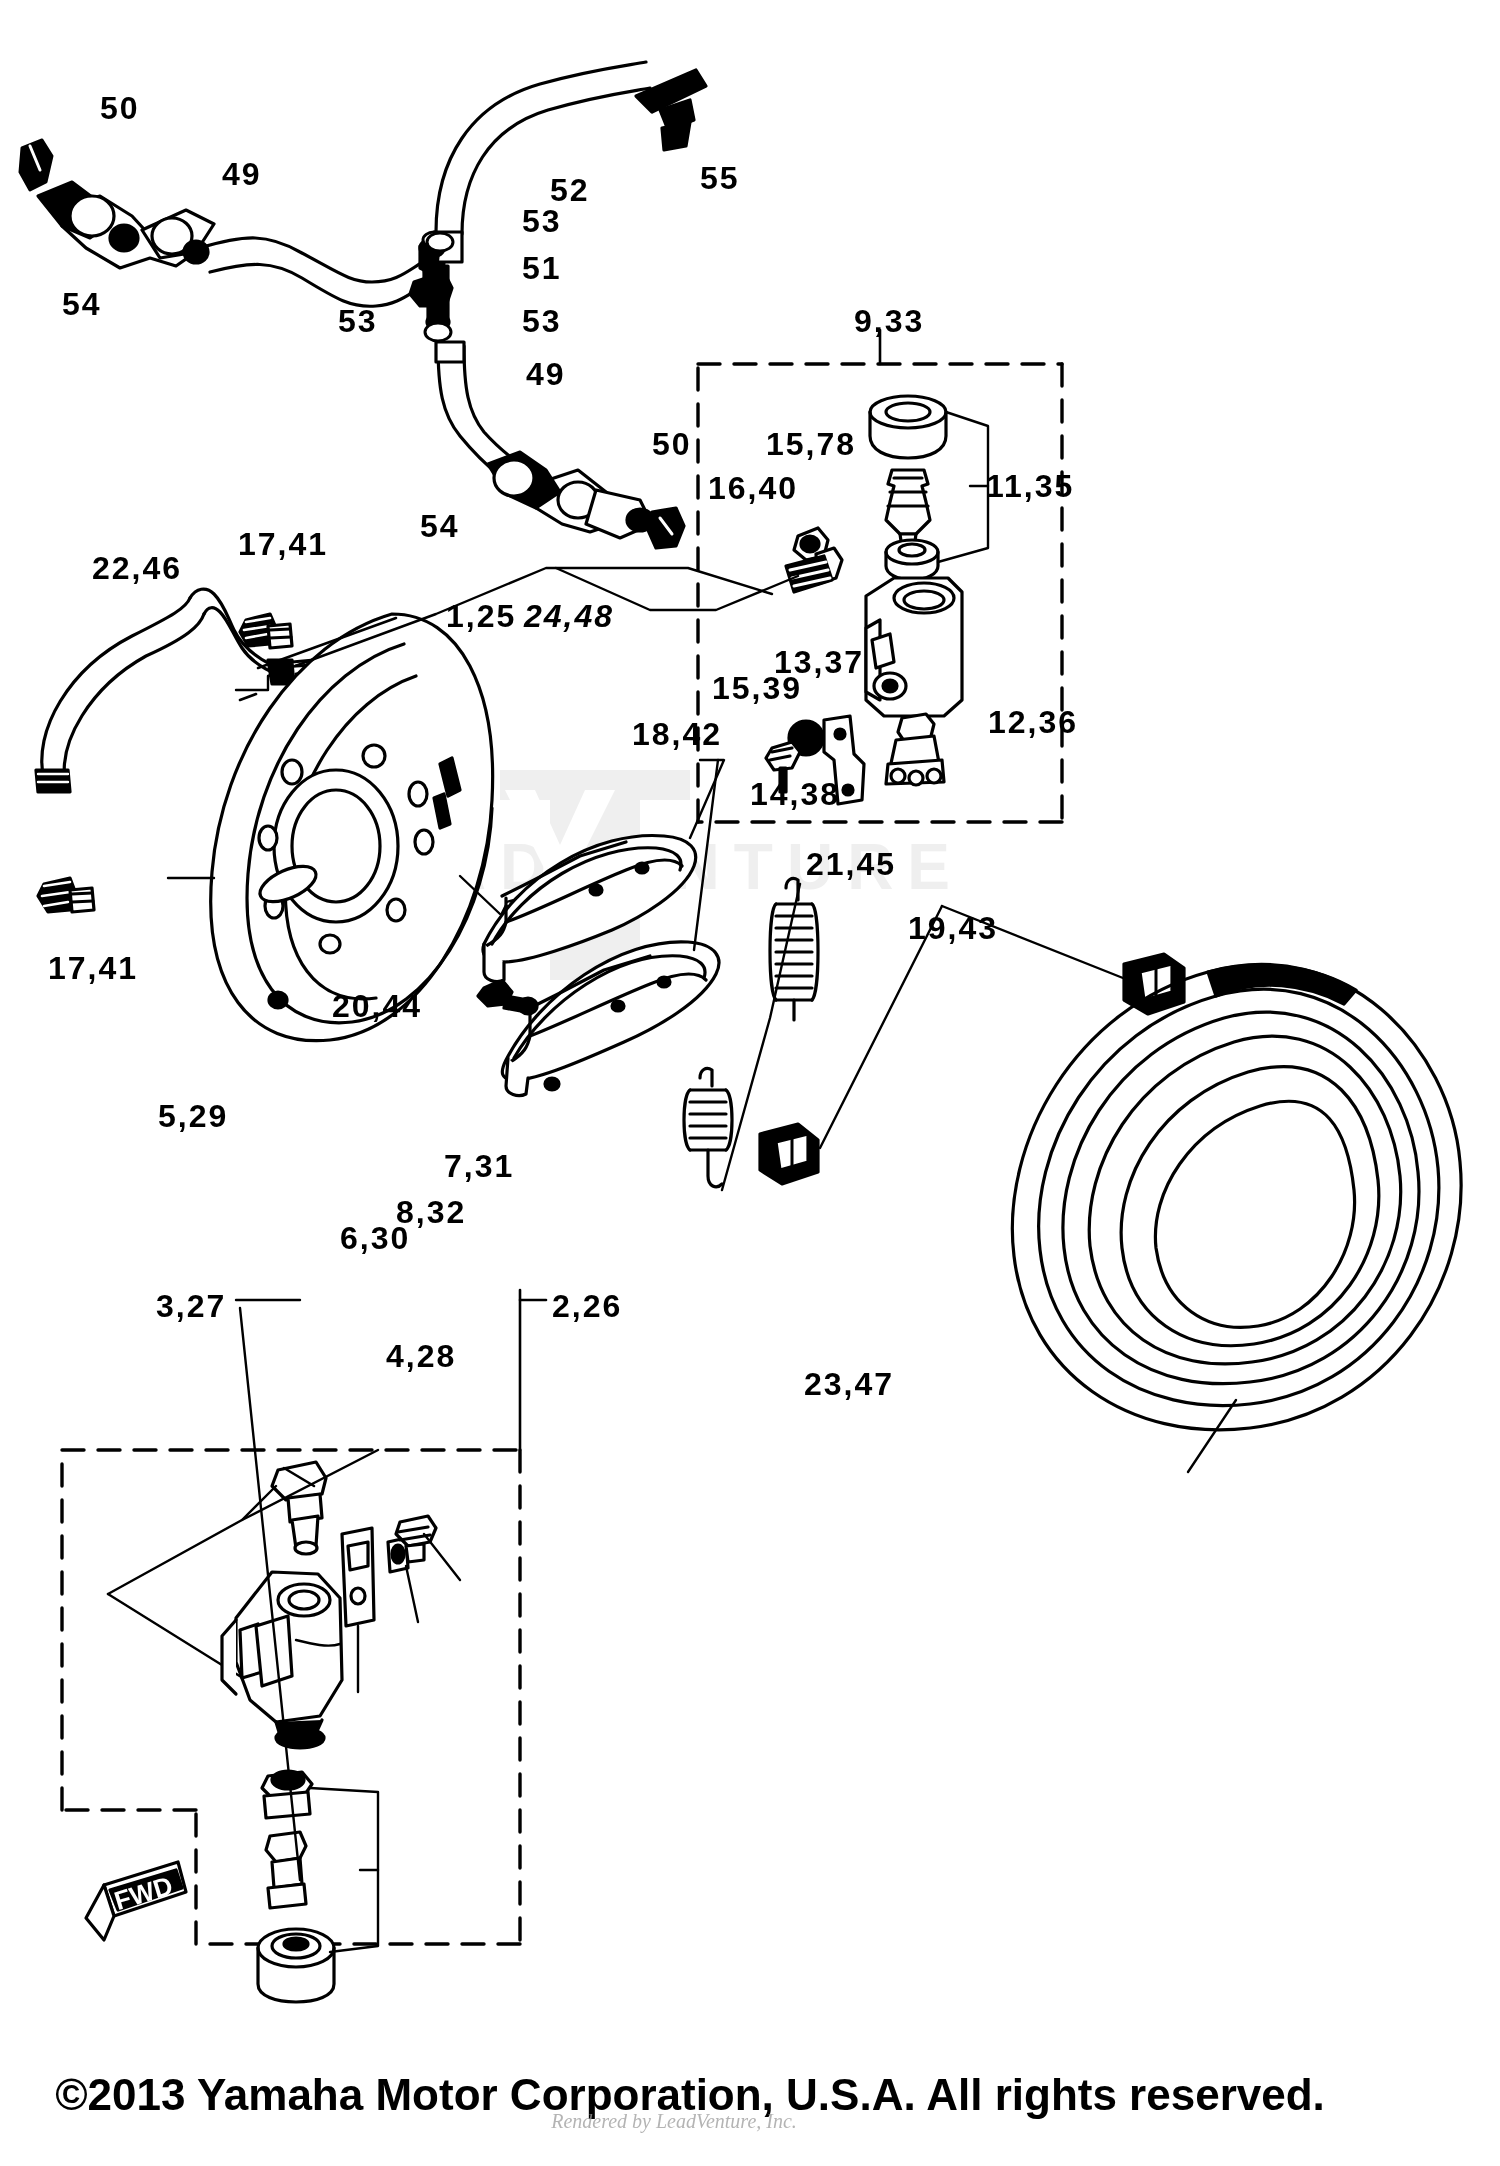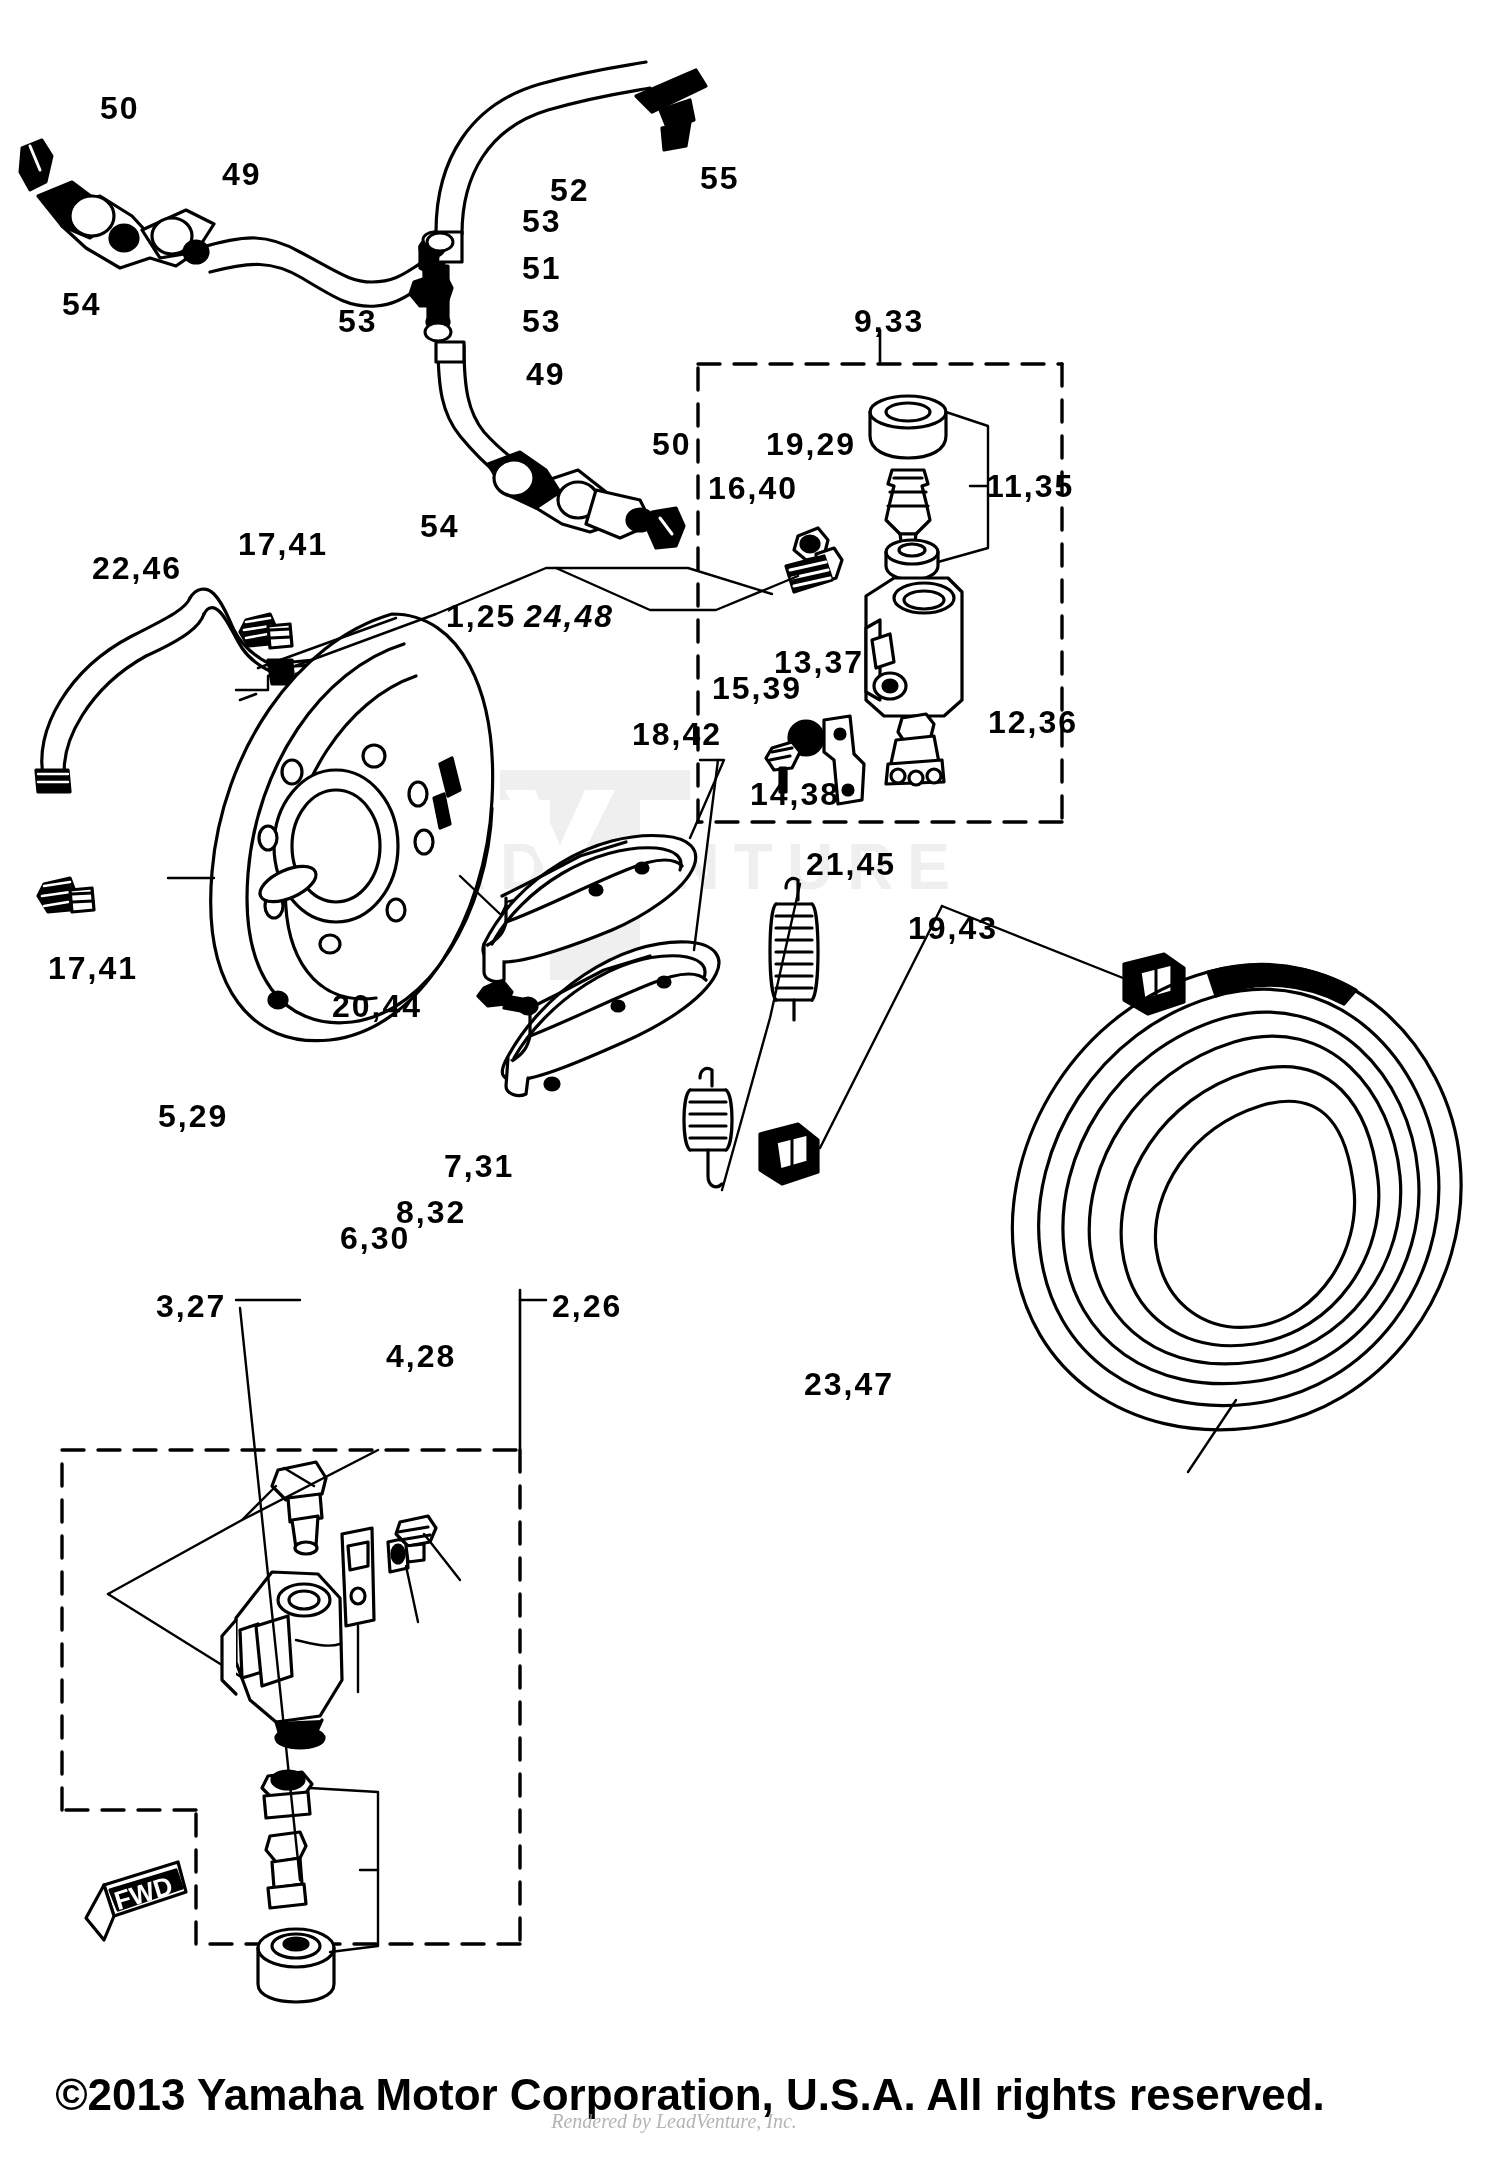--- a/index.html
+++ b/index.html
@@ -414,21 +414,21 @@
   <div class="callout" style="left:222px;top:158px;">49</div>
   <div class="callout" style="left:522px;top:174px;margin-left:28px;">52</div>
   <div class="callout" style="left:700px;top:162px;">55</div>
   <div class="callout" style="left:522px;top:205px;">53</div>
   <div class="callout" style="left:522px;top:252px;">51</div>
   <div class="callout" style="left:62px;top:288px;">54</div>
   <div class="callout" style="left:338px;top:305px;">53</div>
   <div class="callout" style="left:522px;top:305px;">53</div>
   <div class="callout" style="left:854px;top:305px;">9,33</div>
   <div class="callout" style="left:526px;top:358px;">49</div>
-  <div class="callout" style="left:766px;top:428px;">19,29</div>
+  <div class="callout" style="left:766px;top:428px;">15,78</div>
   <div class="callout" style="left:652px;top:428px;">50</div>
   <div class="callout" style="left:986px;top:470px;">11,35</div>
   <div class="callout" style="left:708px;top:472px;">16,40</div>
   <div class="callout" style="left:420px;top:510px;">54</div>
   <div class="callout" style="left:238px;top:528px;">17,41</div>
   <div class="callout" style="left:92px;top:552px;">22,46</div>
   <div class="callout" style="left:446px;top:600px;">1,25</div>
   <div class="callout" style="left:524px;top:600px;font-style:italic;">24,48</div>
   <div class="callout" style="left:774px;top:646px;">13,37</div>
   <div class="callout" style="left:712px;top:672px;">15,39</div>

